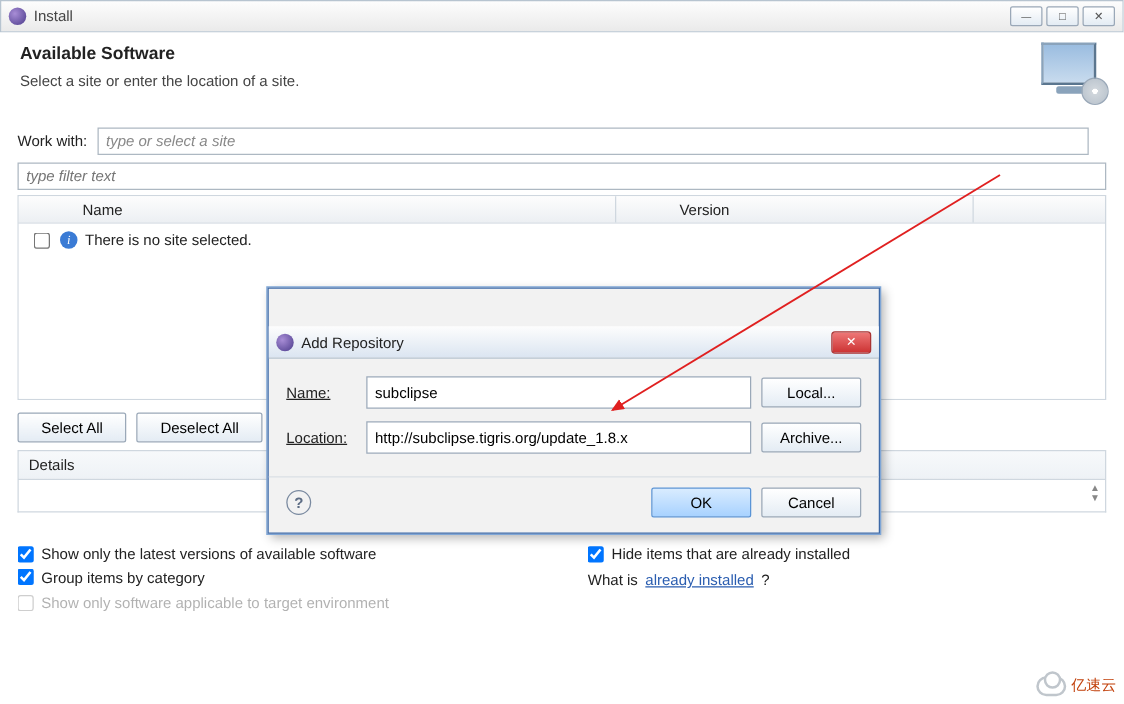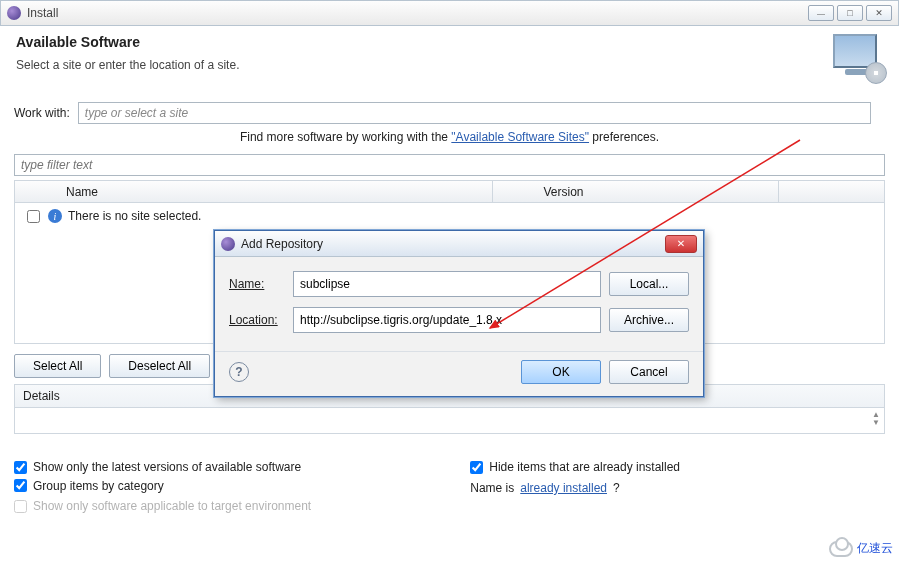--- a/index.html
+++ b/index.html
@@ -50,38 +50,38 @@
 .updown span{font-size:8px;line-height:6px;color:#888;}
 
 .checks { margin-top:24px; }
 .checks .crow { display:flex; align-items:center; gap:6px; padding:2px 0;}
 .checks .crow.left{width:52%;display:inline-flex;}
 .checks .crow.right{width:46%;display:inline-flex;}
 .checks a{color:#2a5db0;text-decoration:underline;}
 
 
 .modal { position:absolute; left:214px; top:230px; width:490px; background:#f2f2f2; border:1px solid #3e6aa8; box-shadow:0 0 0 1px #7fa6d6,3px 3px 8px rgba(0,0,0,.3); }
-.modal .mtitle { height:26px; background:linear-gradient(#fdfdfd,#dbe5f1); display:flex; align-items:center; padding:0 6px; border-bottom:1px solid #b7c4d0;}
+.modal .mtitle { height:26px; background:linear-gradient(#fdfdfd,#dbe5f1); display:flex; align-items:center; padding:0 6px; border-bottom:1px solid #b7c4d0;margin-top:30px;}
 .modal .mtitle .eclipse-icon{width:14px;height:14px;margin-right:6px;border-radius:50%;background:radial-gradient(circle at 35% 35%,#a88dd6,#4a3a8a);}
 .mclose{ width:32px;height:18px;border:1px solid #a33;border-radius:3px;background:linear-gradient(#e77,#c33);color:#fff;display:flex;align-items:center;justify-content:center;font-size:10px;cursor:pointer;}
 .mbody{ padding:14px 14px 8px; }
 .mrow{ display:flex; align-items:center; gap:8px; margin-bottom:10px;}
 .mrow .mlabel{ width:56px; text-decoration:underline;}
 .mrow input[type=text]{ flex:1; height:22px; border:1px solid #9aa8b8; padding:12px 6px; background:#fff;}
 .mrow .btn{ width:80px; padding:0;}
 .mfooter{ display:flex; align-items:center; padding:8px 14px 12px; border-top:1px solid #dadfe5; gap:8px;}
 .help-ic{ width:20px;height:20px;border:1.5px solid #7a8aa0;border-radius:50%;display:flex;align-items:center;justify-content:center;color:#5d6d85;font-weight:bold;cursor:pointer;}
 .mfooter .spacer{flex:1;}
 .mfooter .btn{ width:80px; padding:0;}
 .mfooter .btn.primary{ background:linear-gradient(#d9ecff,#a8d2ff); border-color:#5a94d6;}
 
 
 .arrow{ position:absolute; pointer-events:none; }
 
-.watermark{position:absolute;right:6px;bottom:6px;color:#1d4ed8;font-size:13px;display:flex;align-items:center;gap:4px;}
+.watermark{position:absolute;right:6px;bottom:6px;color:#c2410c;font-size:13px;display:flex;align-items:center;gap:4px;}
 .watermark .cloud{width:24px;height:16px;border:2px solid #c0c6cc;border-radius:10px;position:relative;}
 .watermark .cloud::before{content:"";position:absolute;width:10px;height:10px;border:2px solid #c0c6cc;border-radius:50%;top:-6px;left:4px;background:#fff;}
 </style>
 </head>
 <body>
 
 <div class="titlebar">
   <span class="eclipse-icon"></span>
   <span class="title">Install</span>
   <span class="win-btn minim"></span>
@@ -102,23 +102,20 @@
   </div>
 </div>
 
 <div class="body-area">
   
   <div class="row">
     <span class="label">Work with:</span>
     <input type="text" class="field" placeholder="type or select a site" style="">
     <span style="width:6px"></span>
   </div>
-  <div class="subtext">
-    <span>Find more software by working with the </span><a href="#">"Available Software Sites"</a><span> preferences.</span>
-  </div>
 
   <input type="text" class="filter" placeholder="type filter text" style="">
 
   <div class="table">
     <div class="thead">
       <div class="th name">Name</div>
       <div class="th version">Version</div>
       <div class="th blank"></div>
     </div>
     <div class="tbody">
@@ -155,21 +152,21 @@
           <input type="checkbox" checked="" style="">
           <span>Hide items that are already installed</span>
         </label>
     </div>
     <div>
       <label class="crow left">
           <input type="checkbox" checked="" style="">
           <span>Group items by category</span>
         </label>
       <span class="crow right">
-        <span>Name is </span>
+        <span>What is </span>
           <a href="#">already installed</a>
           <span>?</span>
       </span>
     </div>
     <div>
       <label class="crow left" style="opacity:.35">
           <input type="checkbox" style="">
           <span>Show only software applicable to target environment</span>
         </label>
     </div>

